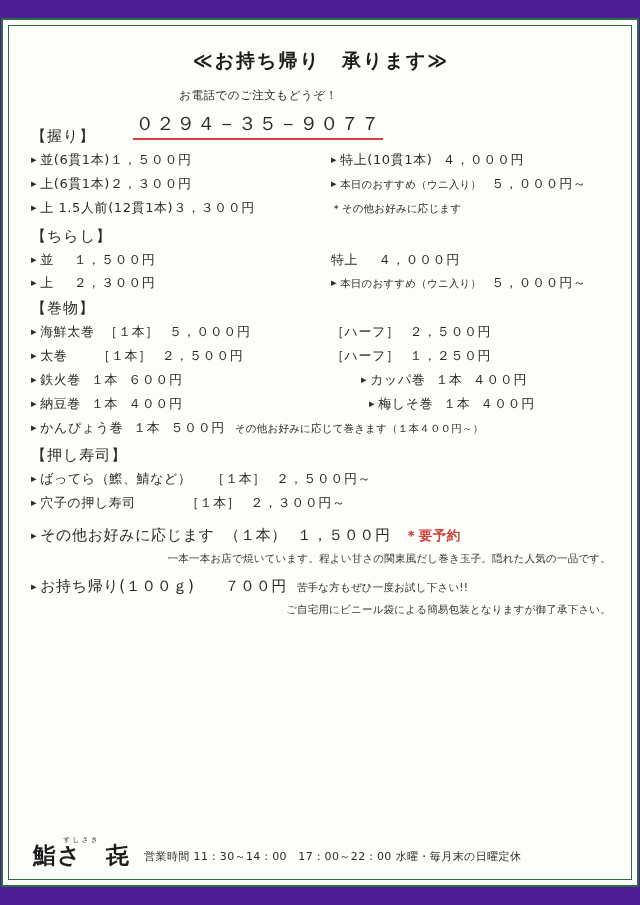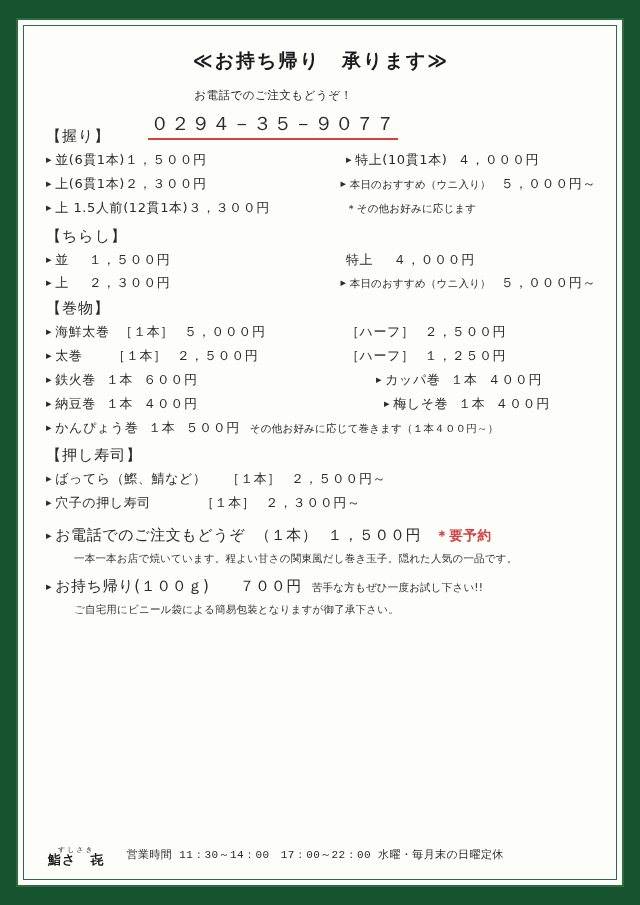--- a/index.html
+++ b/index.html
@@ -6,23 +6,23 @@
   body{
     width:640px;height:905px;
     background:#f2f1ec;
     font-family:"DejaVu Sans","Liberation Sans",sans-serif;
     color:#2a2a2a;
     overflow:hidden;
   }
   .page{
     position:relative;
     width:640px;height:905px;
-    background:#14532d;
+    background:#4c1d95;
     box-sizing:border-box;
-    padding:18px 16px;
+    padding:18px 1px;
   }
   .sheet{
     position:relative;
     width:100%;height:100%;
     box-sizing:border-box;
     border:2px solid #2f6b42;
     background:#fdfdf9;
     padding:10px 14px 8px 14px;
   }
   .sheet:before{
@@ -97,46 +97,46 @@
   }
   .item-name{white-space:nowrap;}
   .price{white-space:nowrap;}
   .gap{display:inline-block;width:10px;}
   .small{font-size:10.5px;letter-spacing:0.2px;}
   .note{
     font-size:10.5px;
     margin:1px 0 4px 28px;
     letter-spacing:0.2px;
     color:#333;
+    text-align:right;
   }
   .big-row{font-size:15px;font-weight:500;}
   .reserve{
     color:#d4413f;
     font-weight:bold;
     font-size:13.5px;
     margin-left:14px;
     white-space:nowrap;
   }
   .footer{
     position:absolute;
     left:16px;right:16px;bottom:10px;
     display:flex;
-    align-items:flex-start;
-    gap:22px;
-    font-family:Liberation Mono, monospace;
+    align-items:flex-end;
+    gap:14px;
   }
   .logo{
     display:flex;
     flex-direction:column;
     align-items:center;
     line-height:1;
   }
   .logo-ruby{font-size:7px;letter-spacing:2px;color:#333;}
   .logo-main{
-    font-size:13px;
+    font-size:23px;
     font-weight:bold;
     letter-spacing:1px;
     color:#1d1d1d;
   }
   .hours{
     font-size:11px;
     letter-spacing:0.4px;
     padding-bottom:3px;
   }
 </style>
@@ -344,21 +344,21 @@
             <span class="gap"></span>
           <span class="item-name">［１本］</span>
           <span class="gap"></span>
           <span class="price">２，３００円～</span>
         </span>
       </div>
 
       <div class="row big-row" style="margin-top:12px;">
         <span class="wide">
           <span class="bullet">▸</span>
-          <span class="item-name">お電話でのご注文もどうぞ</span>
+          <span class="item-name">その他お好みに応じます</span>
           <span class="gap"></span>
           <span class="item-name">（１本）</span>
           <span class="gap"></span>
           <span class="price">１，５００円</span>
           <span class="reserve">＊要予約</span>
         </span>
       </div>
       <div class="note">一本一本お店で焼いています。程よい甘さの関東風だし巻き玉子。隠れた人気の一品です。</div>
 
       <div class="row big-row" style="margin-top:10px;">

